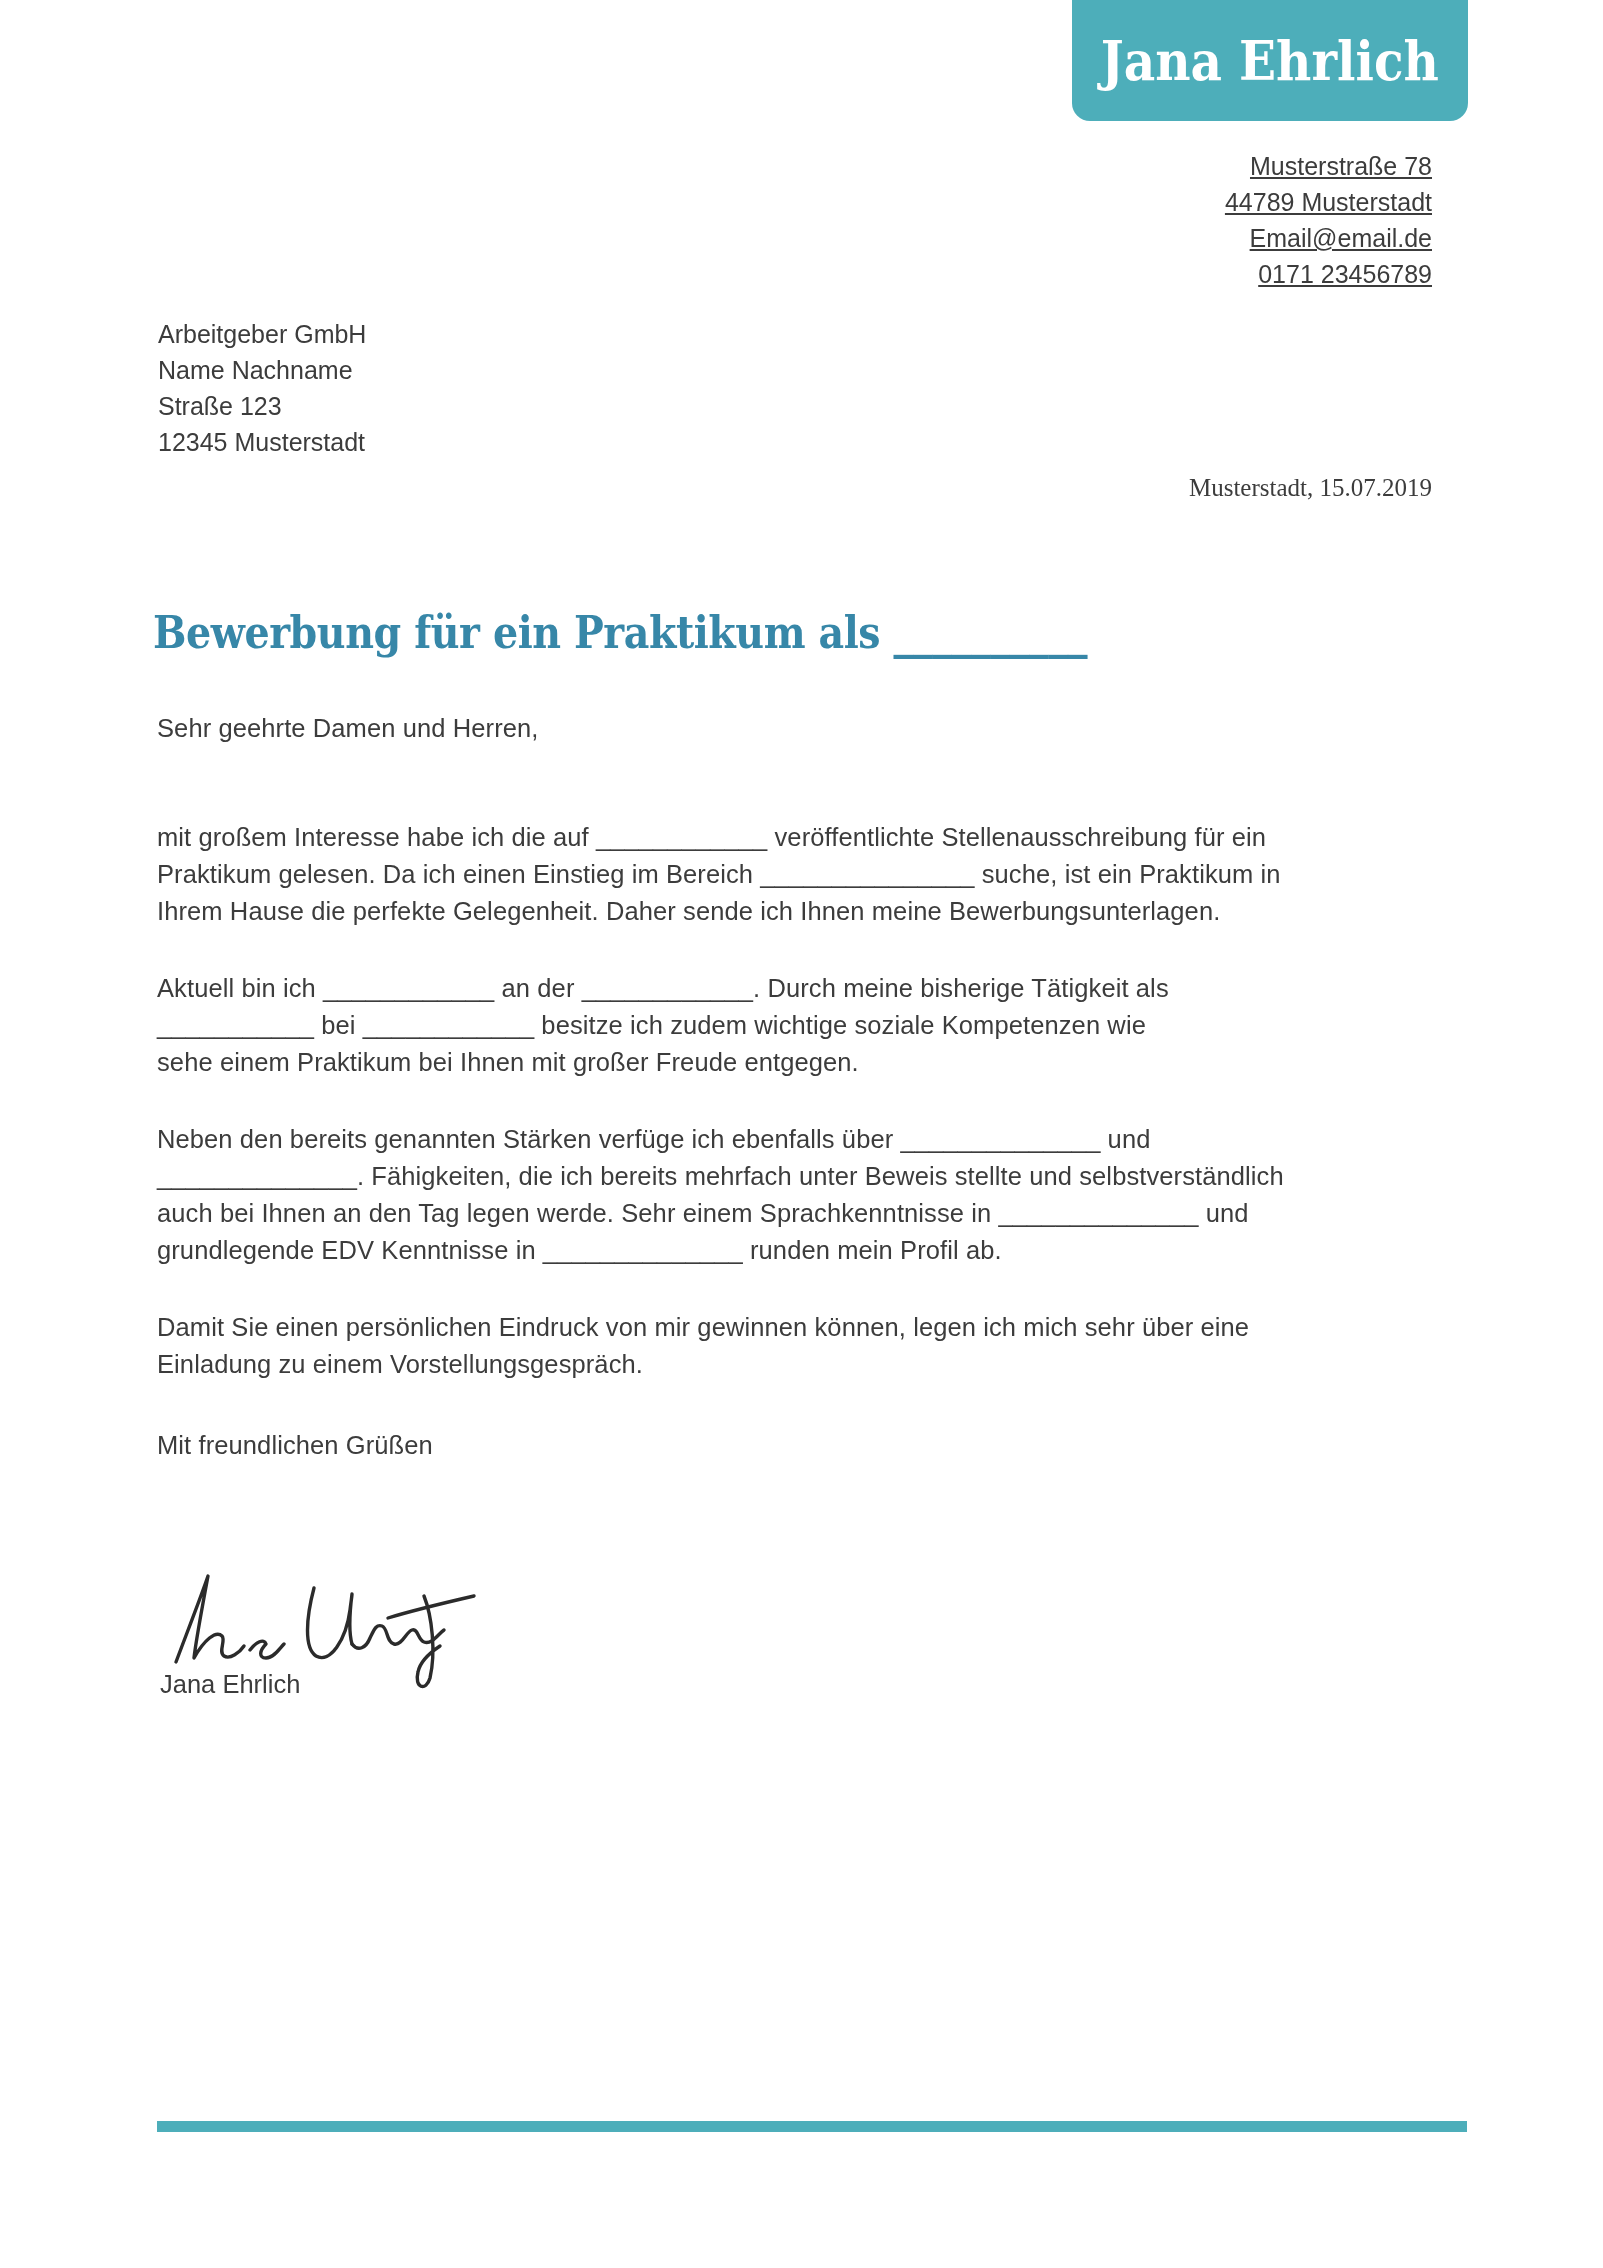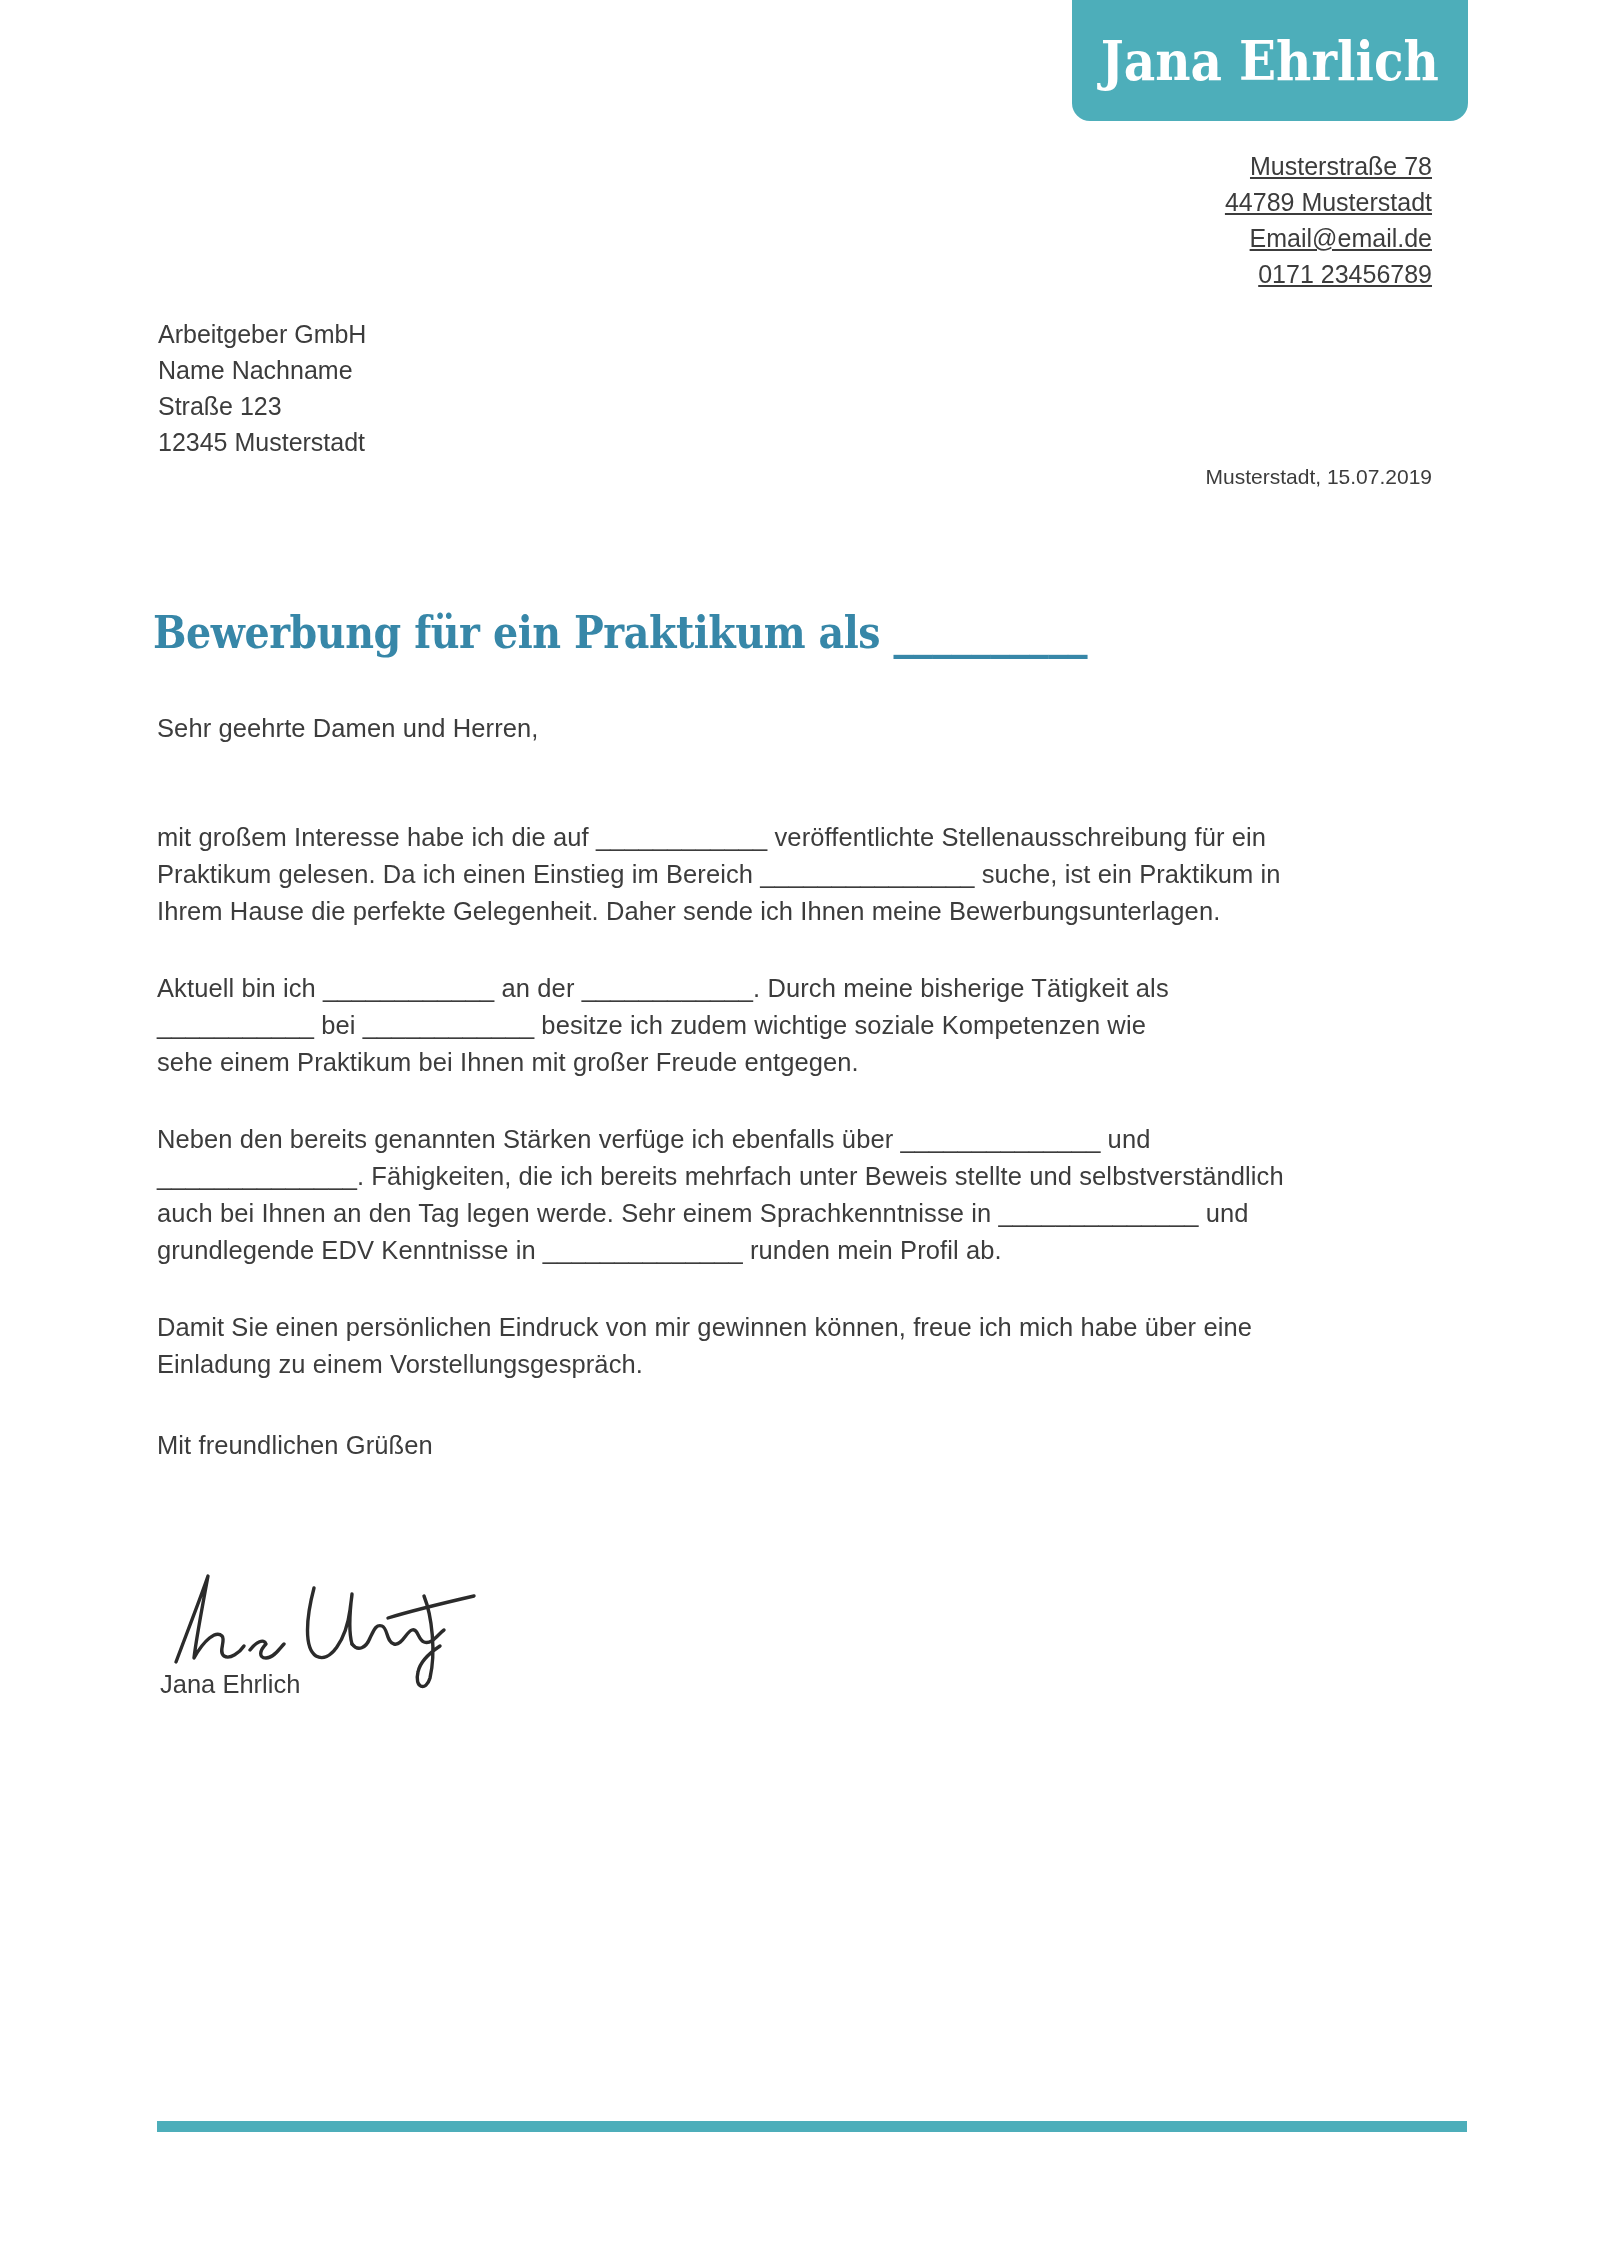--- a/index.html
+++ b/index.html
@@ -27,22 +27,22 @@
   .sender{
     position:absolute;top:148px;right:171px;
     text-align:right;font-size:25px;line-height:36px;text-decoration:underline;
   }
   
   .recipient{
     position:absolute;left:158px;top:316px;
     font-size:25px;line-height:36px;
   }
   .dateline{
-    position:absolute;right:171px;top:459px;
-    font-size:21px;line-height:36px;
+    position:absolute;right:171px;top:470px;
+    font-size:25px;line-height:36px;font-family:Liberation Serif, serif;
   }
   
   .subject{
     position:absolute;left:153px;top:606px;
     font-family:"DejaVu Serif", serif;
     font-weight:700;font-size:45px;letter-spacing:-0.5px;
     color:#3787A8;white-space:nowrap;
     transform:scaleX(.88);transform-origin:left center;
   }
   
@@ -104,21 +104,21 @@
           <div class="line">___________ bei ____________ besitze ich zudem wichtige soziale Kompetenzen wie</div>
           <div class="line">sehe einem Praktikum bei Ihnen mit großer Freude entgegen.</div>
         </div>
         <div class="para">
           <div class="line">Neben den bereits genannten Stärken verfüge ich ebenfalls über ______________ und</div>
           <div class="line">______________. Fähigkeiten, die ich bereits mehrfach unter Beweis stellte und selbstverständlich</div>
           <div class="line">auch bei Ihnen an den Tag legen werde. Sehr einem Sprachkenntnisse in ______________ und</div>
           <div class="line">grundlegende EDV Kenntnisse in ______________ runden mein Profil ab.</div>
         </div>
         <div class="para">
-          <div class="line">Damit Sie einen persönlichen Eindruck von mir gewinnen können, freue ich mich habe über eine</div>
+          <div class="line">Damit Sie einen persönlichen Eindruck von mir gewinnen können, legen ich mich sehr über eine</div>
           <div class="line">Einladung zu einem Vorstellungsgespräch.</div>
         </div>
       </div>
     <div class="line closing">Mit freundlichen Grüßen</div>
   </div>
 
   <svg class="signature-svg" width="320" height="130" viewBox="0 0 320 130" role="img" aria-label="Ihre Unterschrift">
     <path d="M14,96 C26,64 40,28 46,10 C40,42 34,74 32,92 C42,74 54,64 60,70 C64,74 56,86 62,90 C68,94 78,86 82,80"></path>
     <path d="M88,84 C94,76 102,72 104,78 C98,84 96,92 104,92 C112,92 118,82 122,78"></path>
     <path d="M152,22 C144,52 142,82 154,90 C168,98 184,74 188,44 C189,36 190,30 190,28 C188,44 186,64 190,78"></path>

